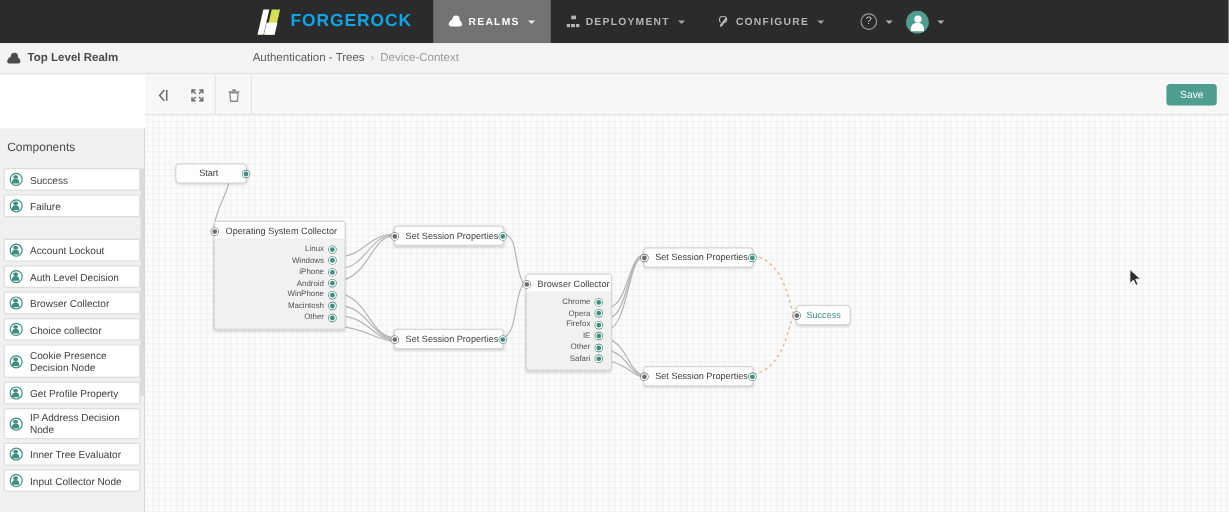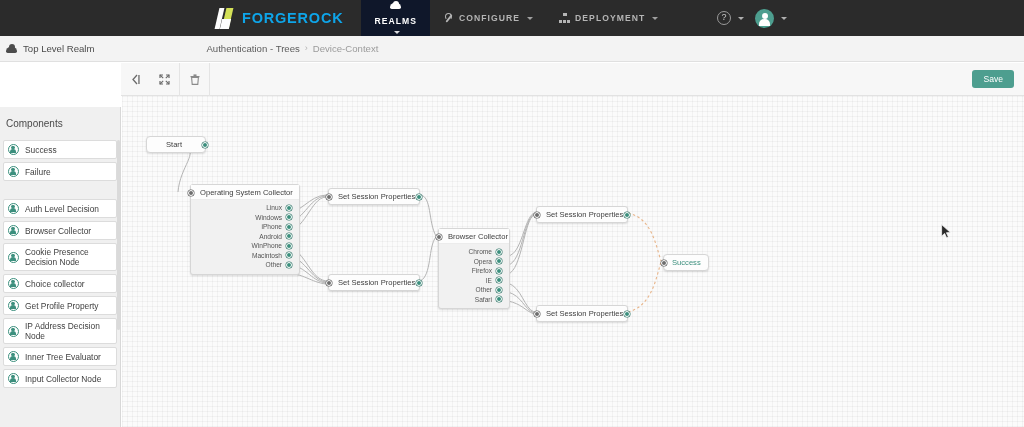--- a/index.html
+++ b/index.html
@@ -35,21 +35,21 @@
   .brand-name {
     color: #0ea5e9; font-size: 14.5px; font-weight: bold; letter-spacing: 0.8px;
   }
   .navitems { display: flex; align-items: stretch; height: 36px; margin-left: 18px; }
   .navitem {
     display: flex; align-items: center; gap: 5px;
     padding: 0 13px; height: 36px;
     color: #b5b5b5; font-size: 8.6px; font-weight: bold; letter-spacing: 1.05px;
     cursor: pointer; white-space: nowrap;
   }
-  .navitem.active { background: #0f172a; color: #ffffff; flex-direction: column; }
+  .navitem.active { background: #737373; color: #ffffff; }
   .navitem .caret {
     width: 0; height: 0; margin-left: 2px;
     border-left: 3px solid transparent; border-right: 3px solid transparent;
     border-top: 3.5px solid currentColor; opacity: .85;
   }
   .nav-ico { display: inline-block; width: 11px; height: 11px; position: relative; }
   .ico-cloud::before {
     content: ""; position: absolute; left: 0; top: 3px; width: 11px; height: 6px;
     background: currentColor; border-radius: 5px 5px 2px 2px;
   }
@@ -102,21 +102,21 @@
   }
 
   
   .crumbbar {
     position: absolute; left: 0; top: 36px; width: 1024px; height: 26px;
     background: #f3f3f3; border-bottom: 1px solid #e0e0e0;
     display: flex; align-items: center;
   }
   .realm-crumb {
     display: flex; align-items: center; gap: 6px; margin-left: 6px;
-    font-size: 9.6px; font-weight: normal; color: #4c4c4c; cursor: pointer;
+    font-size: 9.6px; font-weight: bold; color: #4c4c4c; cursor: pointer;
   }
   .realm-ico { width: 11px; height: 9px; position: relative; color: #4c4c4c; }
   .realm-ico::before {
     content: ""; position: absolute; left: 0; top: 3px; width: 11px; height: 6px;
     background: currentColor; border-radius: 5px 5px 2px 2px;
   }
   .realm-ico::after {
     content: ""; position: absolute; left: 3px; top: 0; width: 6px; height: 6px;
     background: currentColor; border-radius: 50%;
   }
@@ -244,27 +244,27 @@
       <span class="brand-name">FORGEROCK</span>
     </div>
 
     <div class="navitems">
       <div class="navitem active">
         <span class="nav-ico ico-cloud"></span>
         <span>REALMS</span>
         <span class="caret"></span>
       </div>
       <div class="navitem">
+        <span class="nav-ico ico-sitemap"></span>
+        <span>DEPLOYMENT</span>
+        <span class="caret"></span>
+      </div>
+      <div class="navitem">
         <span class="nav-ico ico-wrench"></span>
         <span>CONFIGURE</span>
-        <span class="caret"></span>
-      </div>
-      <div class="navitem">
-        <span class="nav-ico ico-sitemap"></span>
-        <span>DEPLOYMENT</span>
         <span class="caret"></span>
       </div>
     </div>
 
     <div class="nav-right">
       <span class="help-btn">?</span>
       <span class="mini-caret"></span>
       <span class="avatar"></span>
       <span class="mini-caret"></span>
     </div>
@@ -291,33 +291,37 @@
       </div>
       <div class="sb-item">
         <span class="node-ico"></span>
         <span>Failure</span>
       </div>
 
       <div class="sb-sep"></div>
 
       <div class="sb-item">
         <span class="node-ico"></span>
+        <span>Account Lockout</span>
+      </div>
+      <div class="sb-item">
+        <span class="node-ico"></span>
         <span>Auth Level Decision</span>
       </div>
       <div class="sb-item">
         <span class="node-ico"></span>
         <span>Browser Collector</span>
       </div>
+      <div class="sb-item">
+        <span class="node-ico"></span>
+        <span>Choice collector</span>
+      </div>
       <div class="sb-item tall">
         <span class="node-ico"></span>
         <span>Cookie Presence Decision Node</span>
-      </div>
-      <div class="sb-item">
-        <span class="node-ico"></span>
-        <span>Choice collector</span>
       </div>
       <div class="sb-item">
         <span class="node-ico"></span>
         <span>Get Profile Property</span>
       </div>
       <div class="sb-item">
         <span class="node-ico"></span>
         <span>IP Address Decision Node</span>
       </div>
       <div class="sb-item">
@@ -393,21 +397,21 @@
       </g>
     </svg>
 
     <div class="node term" style="left:24px; top:40px; width:60px;">
       <div class="hdr" style="justify-content:center; padding:0 9px 0 5px;">
         <span>Start</span>
       </div>
       <span class="port out-abs"></span>
     </div>
 
-    <div class="node big" style="left:68px; top:88px; width:110px;">
+    <div class="node big" style="left:56px; top:88px; width:110px;">
       <span class="port in"></span>
       <div class="hdr" style="padding-left:9px;">
         <span>Operating System Collector</span>
       </div>
       <div class="outs">
         <div class="out">
             <span>Linux</span>
             <span class="port"></span>
           </div>
         <div class="out">

